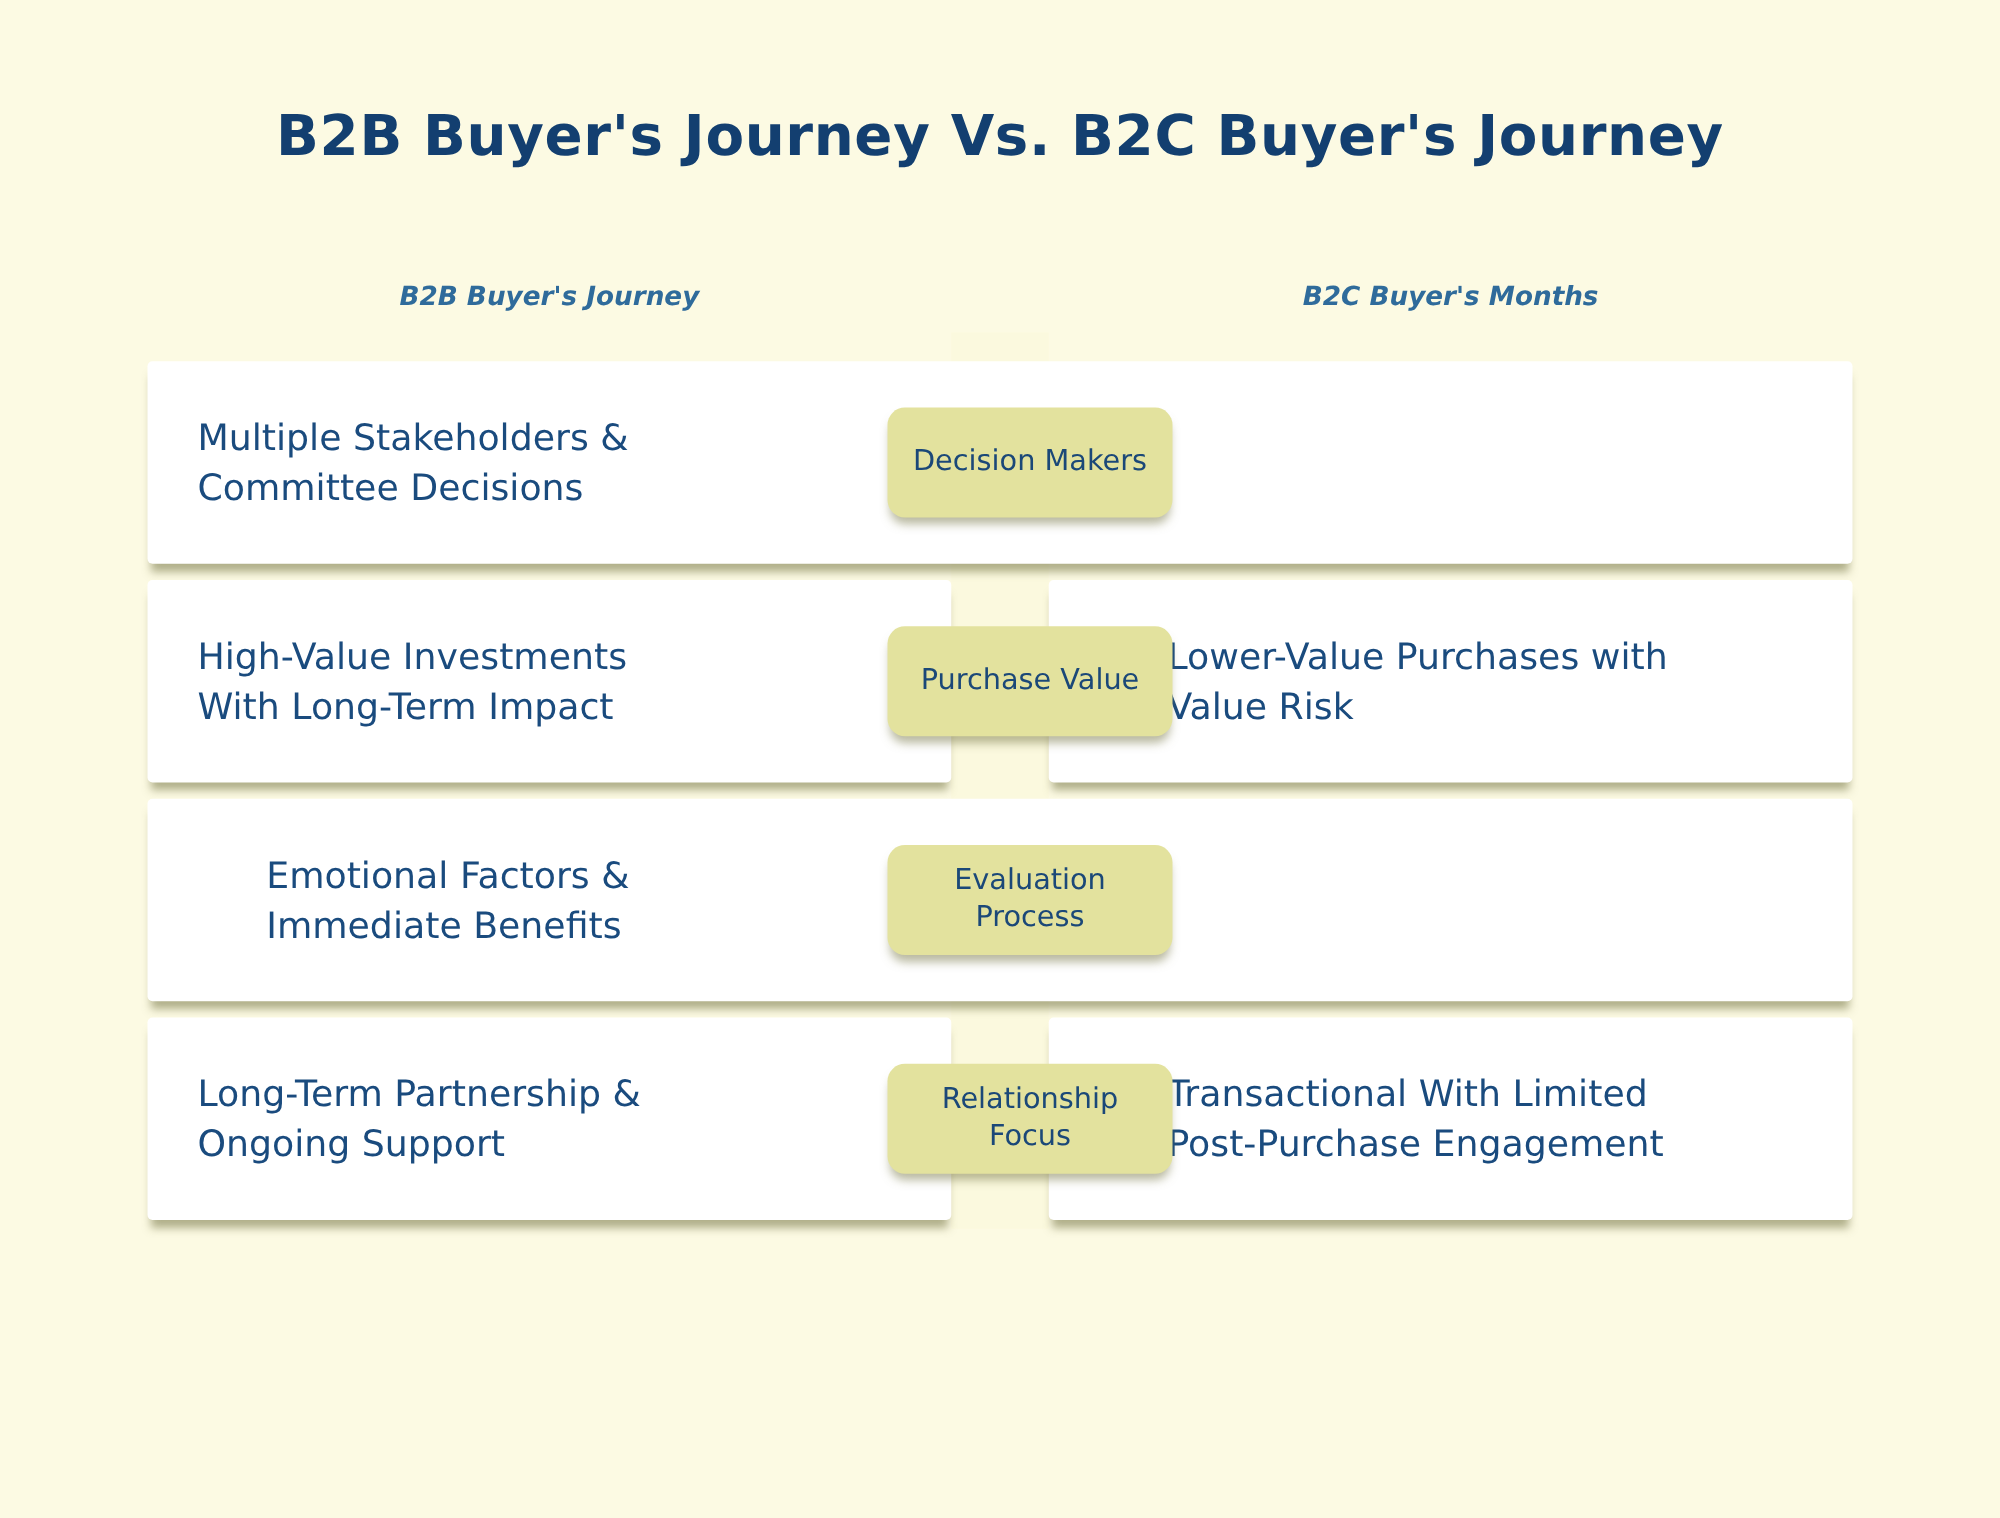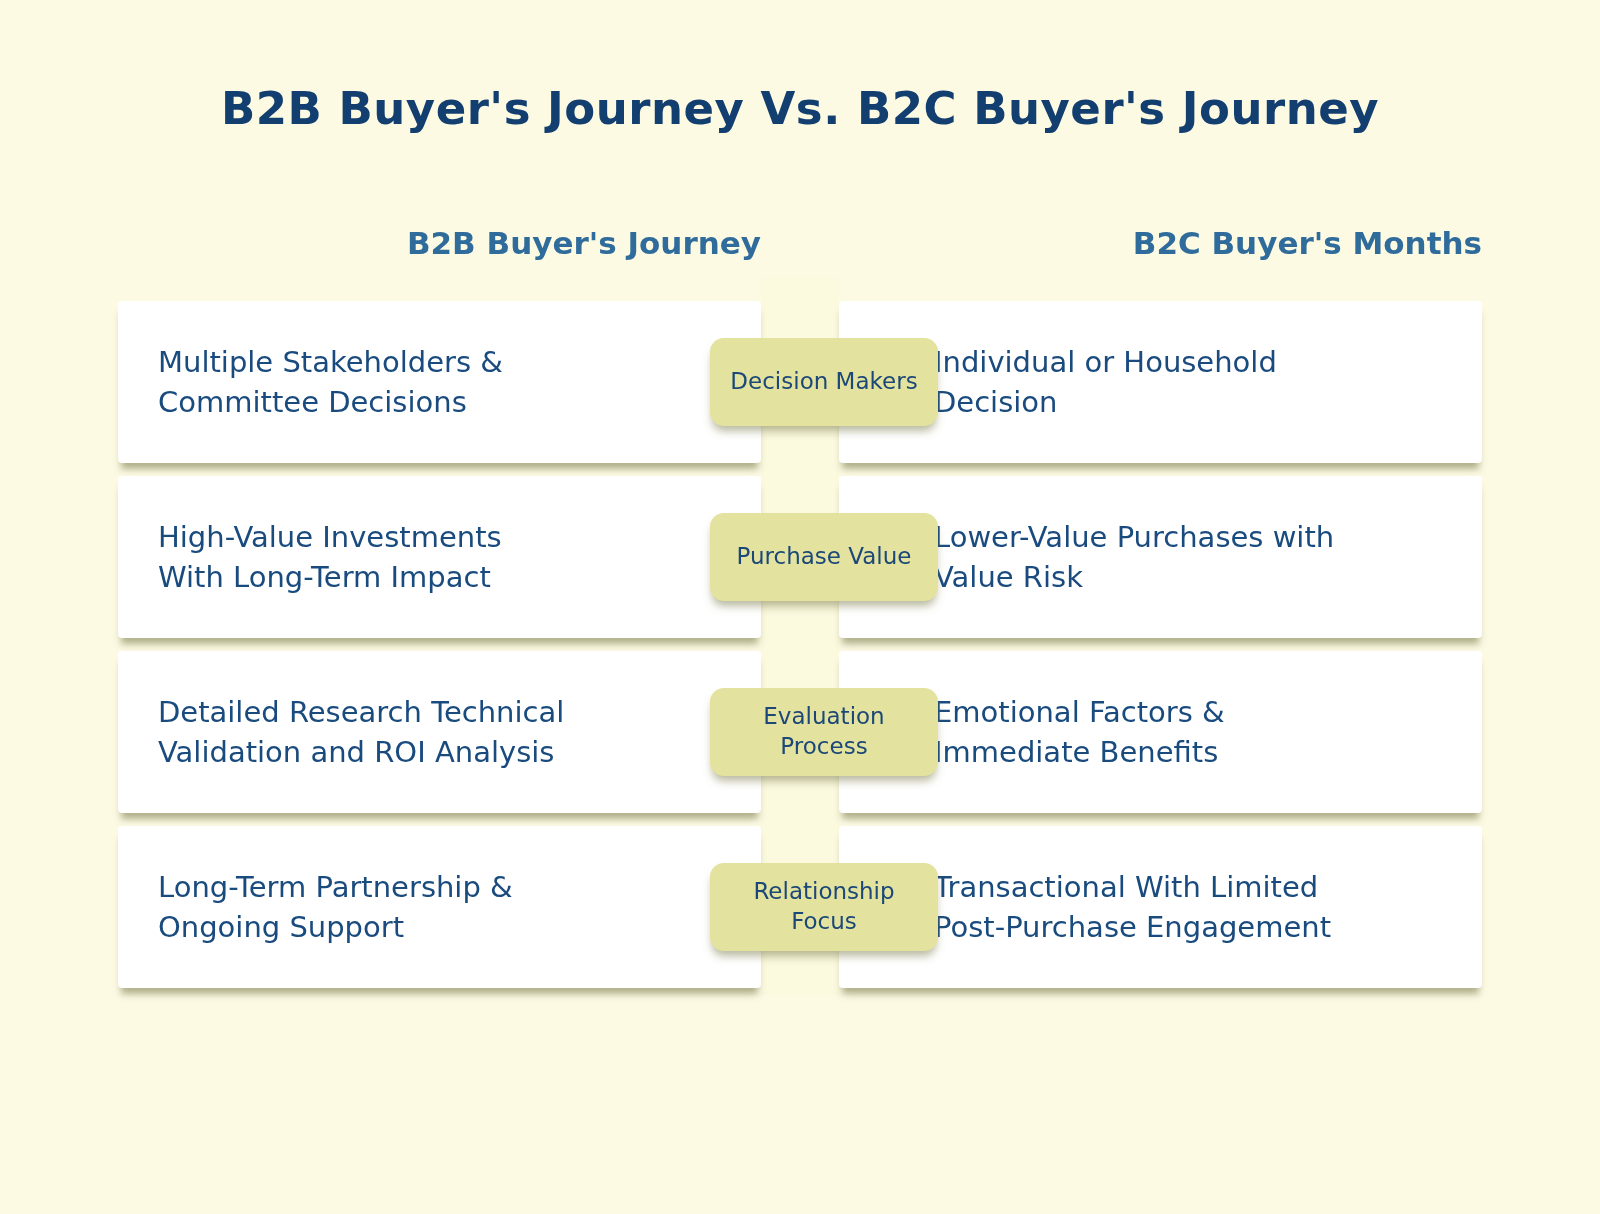--- a/index.html
+++ b/index.html
@@ -30,24 +30,25 @@
     color:var(--title-color);
   }
   .headers{
     display:flex;
     gap:78px;
     margin:0 118px;
     padding-top:74px;
   }
   .headers .col-header{
     flex:1;
-    text-align:right;
-    font-size:31px;
+    text-align:center;
+    font-size:21px;
     font-weight:bold;
     color:var(--header-color);
+    font-style:italic;
   }
   .board{
     position:relative;
     margin:40px 118px 0;
     display:flex;
     flex-direction:column;
     gap:13px;
   }
   .strip{
     position:absolute;
@@ -120,44 +121,36 @@
 
 <div class="board">
   <div class="strip"></div>
 
   <div class="row">
     <div class="card left">
       <p>Multiple Stakeholders &amp;
 Committee Decisions</p>
     </div>
     <div class="badge">Decision Makers</div>
-    <div class="card right">
-      <p>Individual or Household
-Decision</p>
-    </div>
   </div>
 
   <div class="row">
     <div class="card left">
       <p>High-Value Investments
 With Long-Term Impact</p>
     </div>
     <div class="badge">Purchase Value</div>
     <div class="card right">
       <p>Lower-Value Purchases with
 Value Risk</p>
     </div>
   </div>
 
 
   <div class="row">
-    <div class="card left">
-      <p>Detailed Research Technical
-Validation and ROI Analysis</p>
-    </div>
     <div class="badge">Evaluation
 Process</div>
     <div class="card right">
       <p>Emotional Factors &amp;
 Immediate Benefits</p>
     </div>
   </div>
 
   <div class="row">
     <div class="card left">

